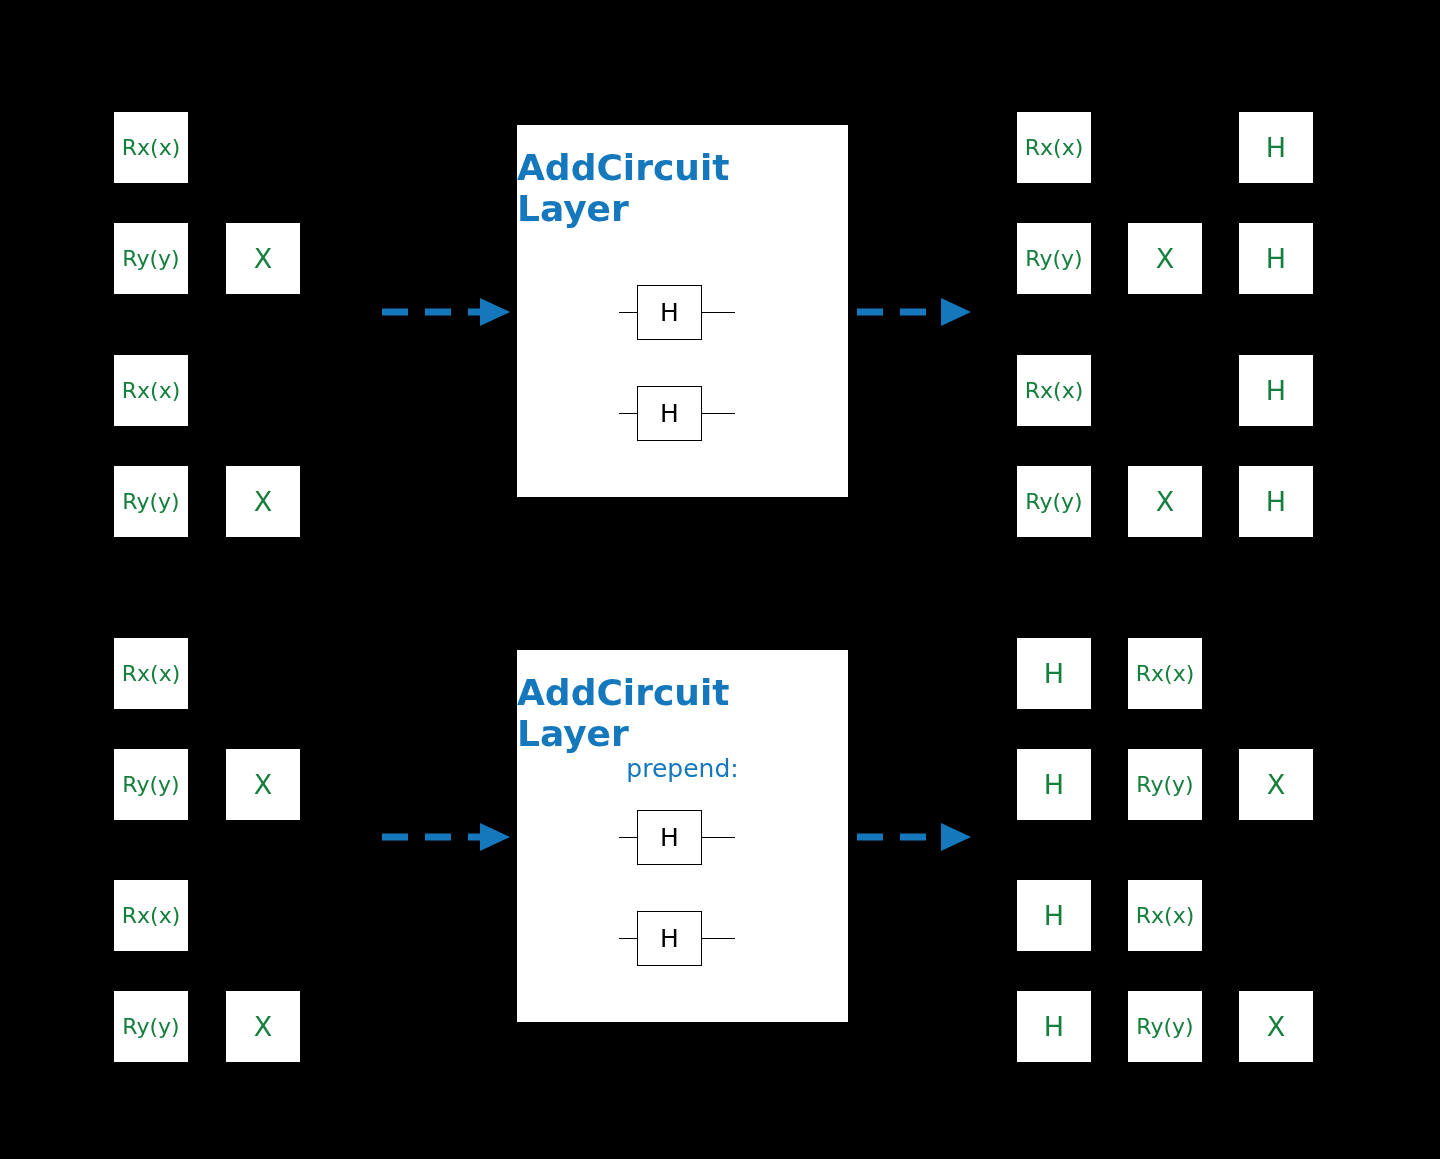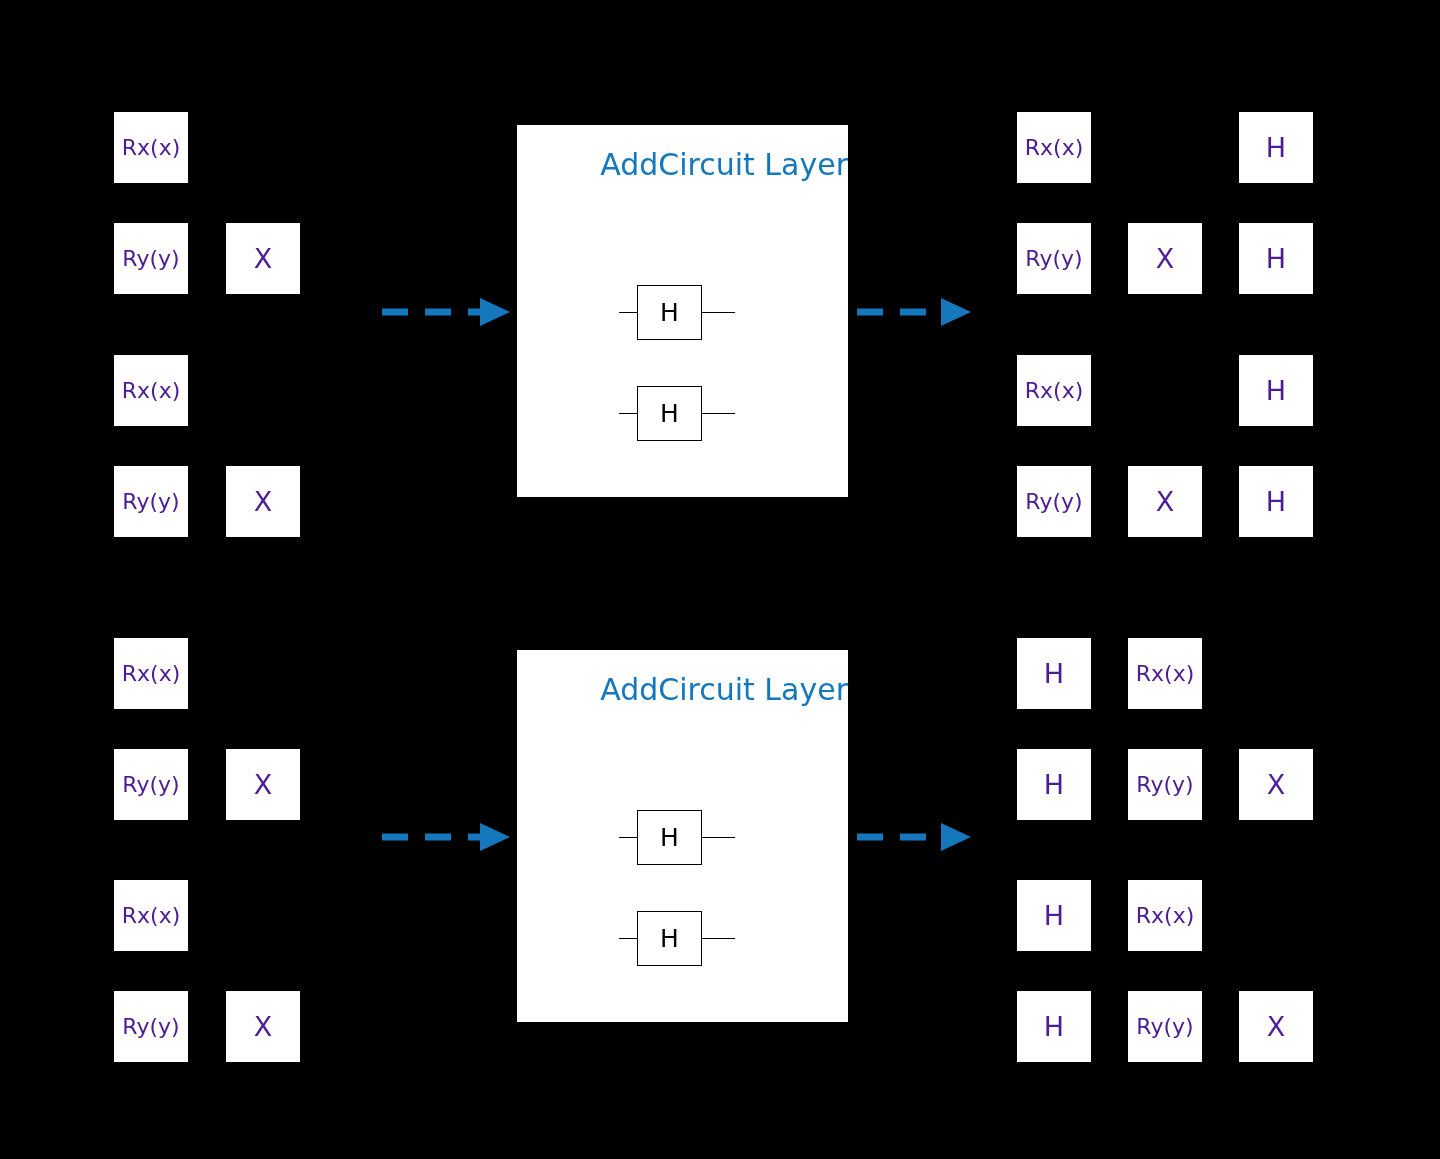--- a/index.html
+++ b/index.html
@@ -19,21 +19,21 @@
     left: 0;
     top: 0;
     width: 1440px;
     height: 1159px;
   }
 
   
   .gate {
     position: absolute;
     background: #ffffff;
-    color: #4c1d95;
+    color: #15803d;
     border: 1px solid #000000;
     box-sizing: border-box;
     display: flex;
     align-items: center;
     justify-content: center;
     font-size: 23px;
     line-height: 1;
     letter-spacing: 0px;
   }
   .gate.small-label { font-size: 22px; }
@@ -43,24 +43,24 @@
   .panel {
     position: absolute;
     background: #ffffff;
     border: 1px solid #000000;
     box-sizing: border-box;
   }
   .panel-title {
     position: absolute;
     left: 0;
     width: 100%;
-    text-align: right;
+    text-align: left;
     color: #1578bd;
-    font-weight: normal;
-    font-size: 30px;
+    font-weight: bold;
+    font-size: 36px;
   }
   .panel-sub {
     position: absolute;
     left: 0;
     width: 100%;
     text-align: center;
     color: #1578bd;
     font-size: 25px;
   }
   .wire {
@@ -152,20 +152,21 @@
     <div class="gate big-label" style="left:225px; top:990px; width:76px; height:73px;">X</div>
   </div>
 
   <svg class="arrow-svg" style="left:380px; top:820px;" width="135" height="40" viewBox="0 0 135 40">
     <line x1="2" y1="17" x2="108" y2="17" stroke="#1578bd" stroke-width="7" stroke-dasharray="26,17"></line>
     <polygon points="100,3 130,17 100,31" fill="#1578bd"></polygon>
   </svg>
 
   <div class="panel" style="left:516px; top:649px; width:333px; height:374px;">
     <div class="panel-title" style="top:22px;">AddCircuit Layer</div>
+    <div class="panel-sub" style="top:104px;">prepend:</div>
 
     <div class="wire" style="left:102px; top:187px; width:34px;"></div>
     <div class="panel-gate" style="left:120px; top:160px; width:65px; height:55px;">H</div>
     <div class="wire" style="left:184px; top:187px; width:34px;"></div>
 
     <div class="wire" style="left:102px; top:288px; width:34px;"></div>
     <div class="panel-gate" style="left:120px; top:261px; width:65px; height:55px;">H</div>
     <div class="wire" style="left:184px; top:288px; width:34px;"></div>
   </div>
 

